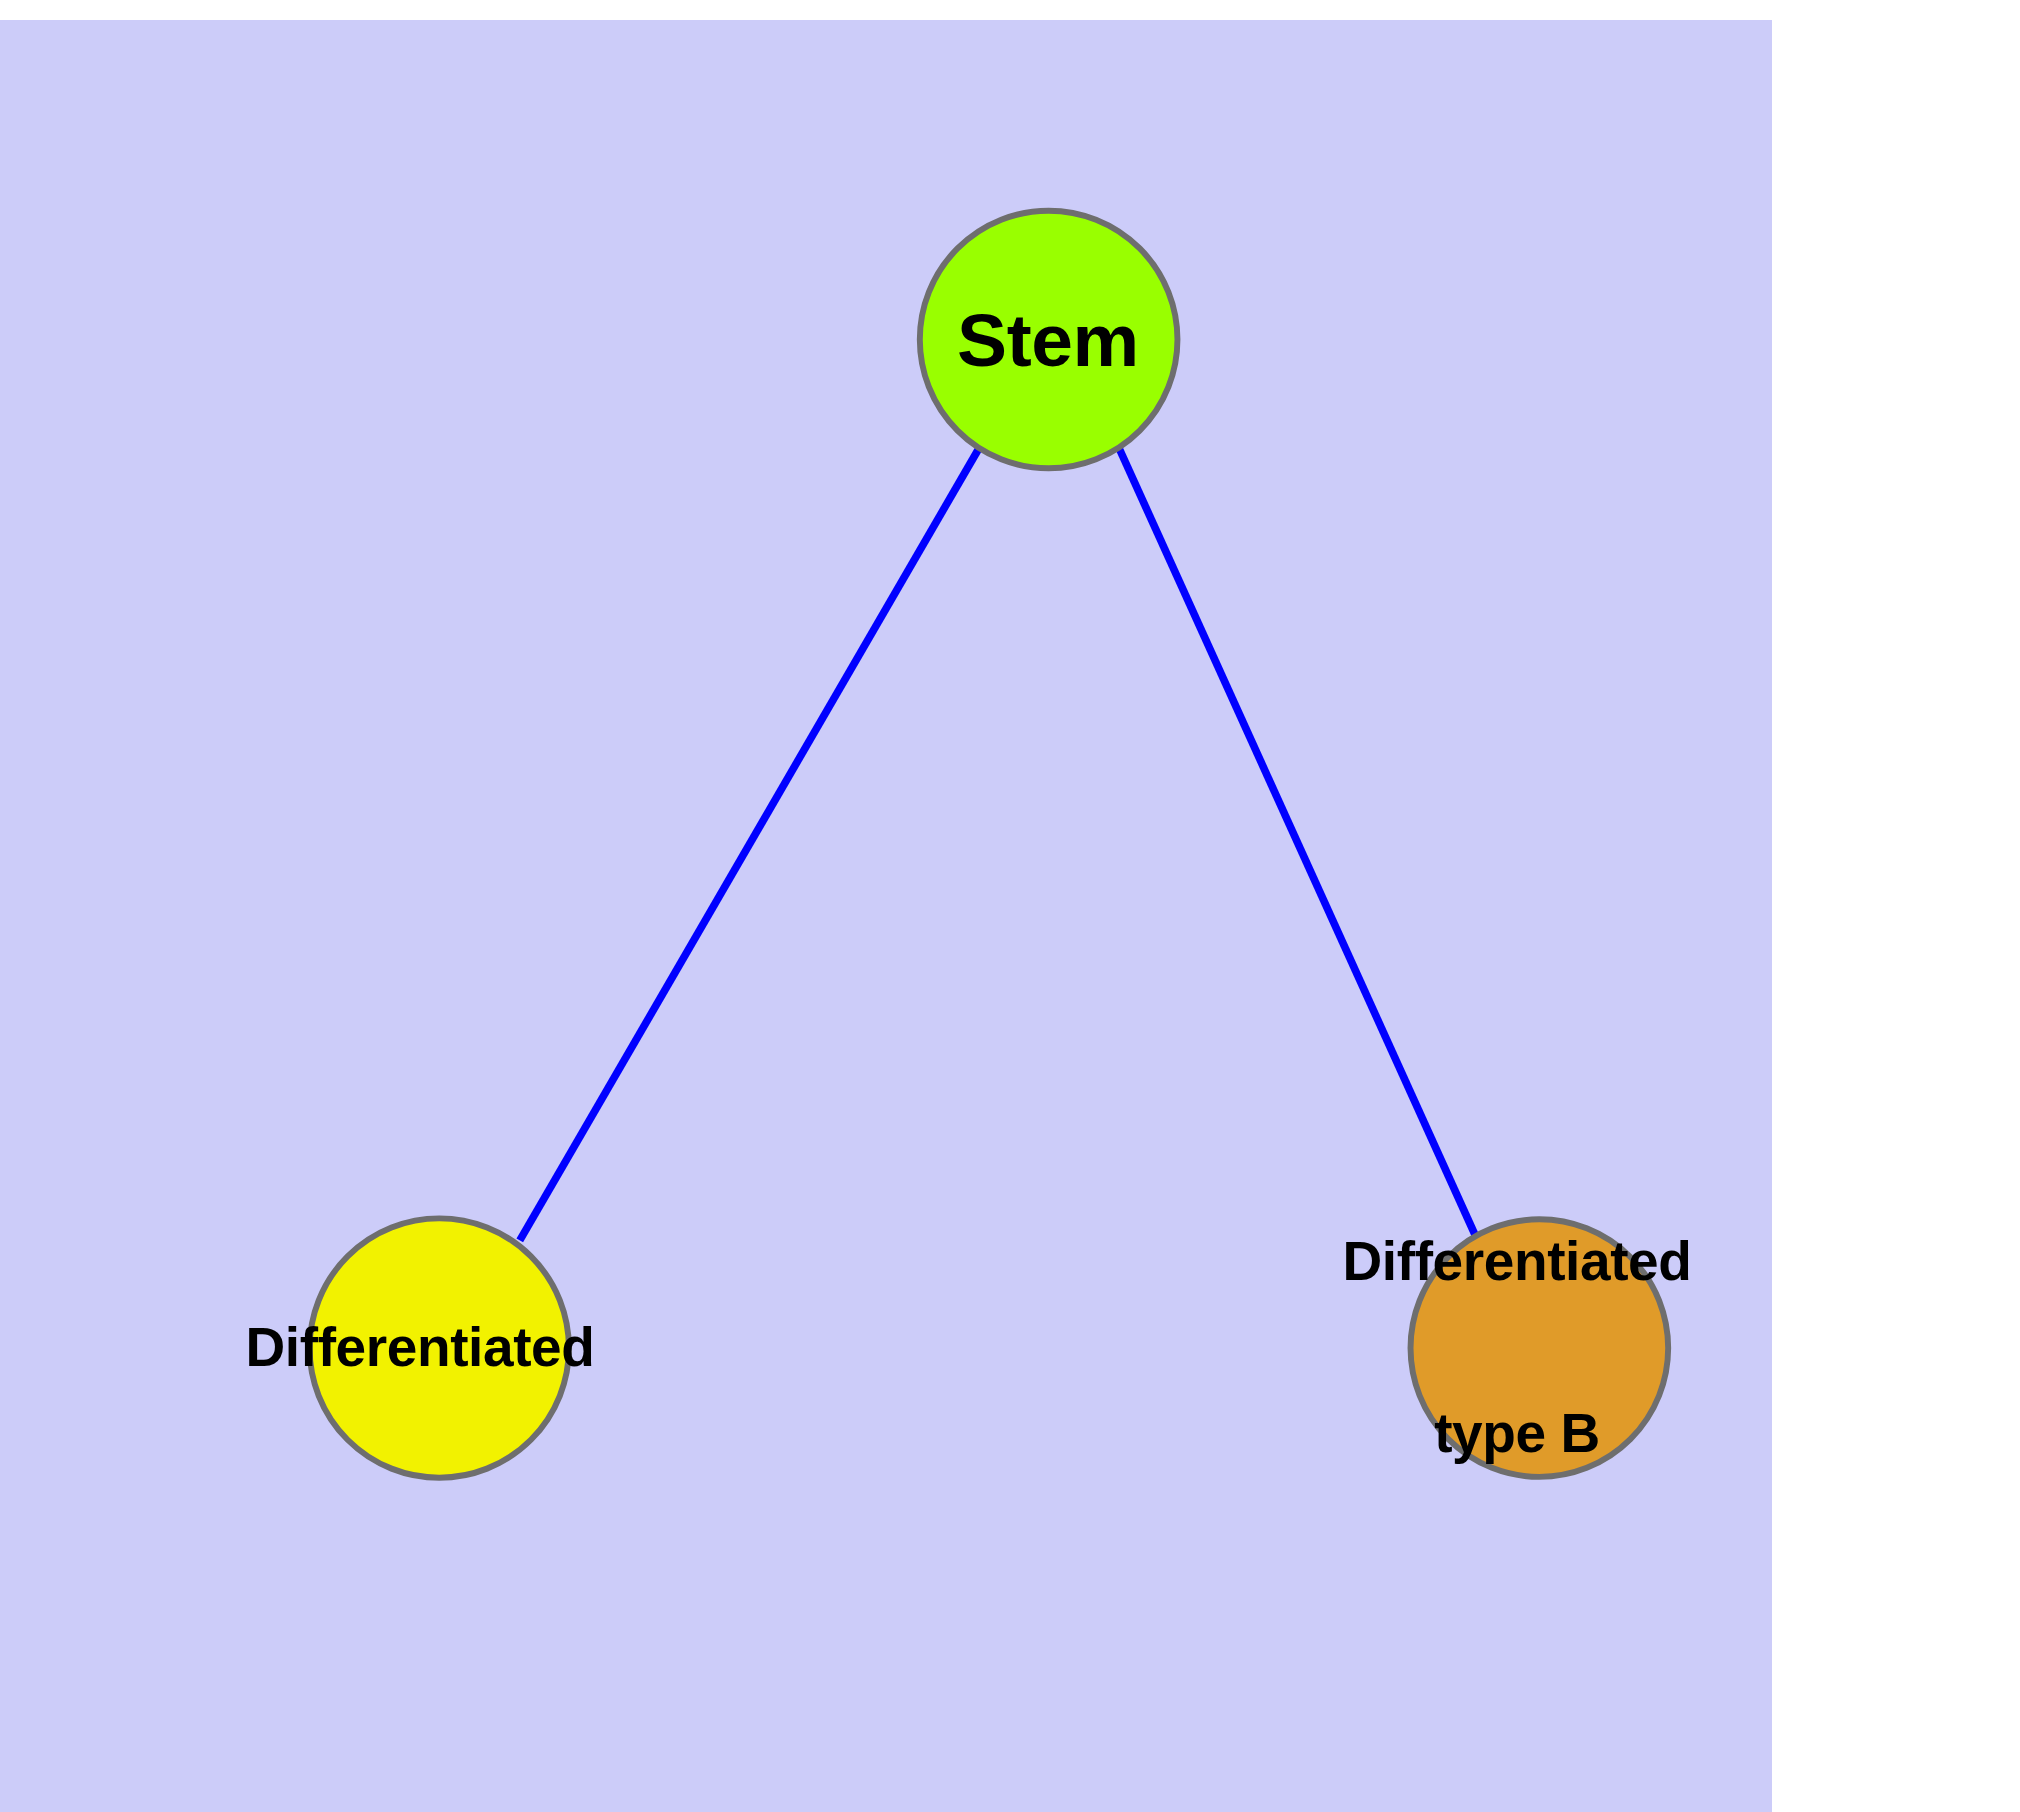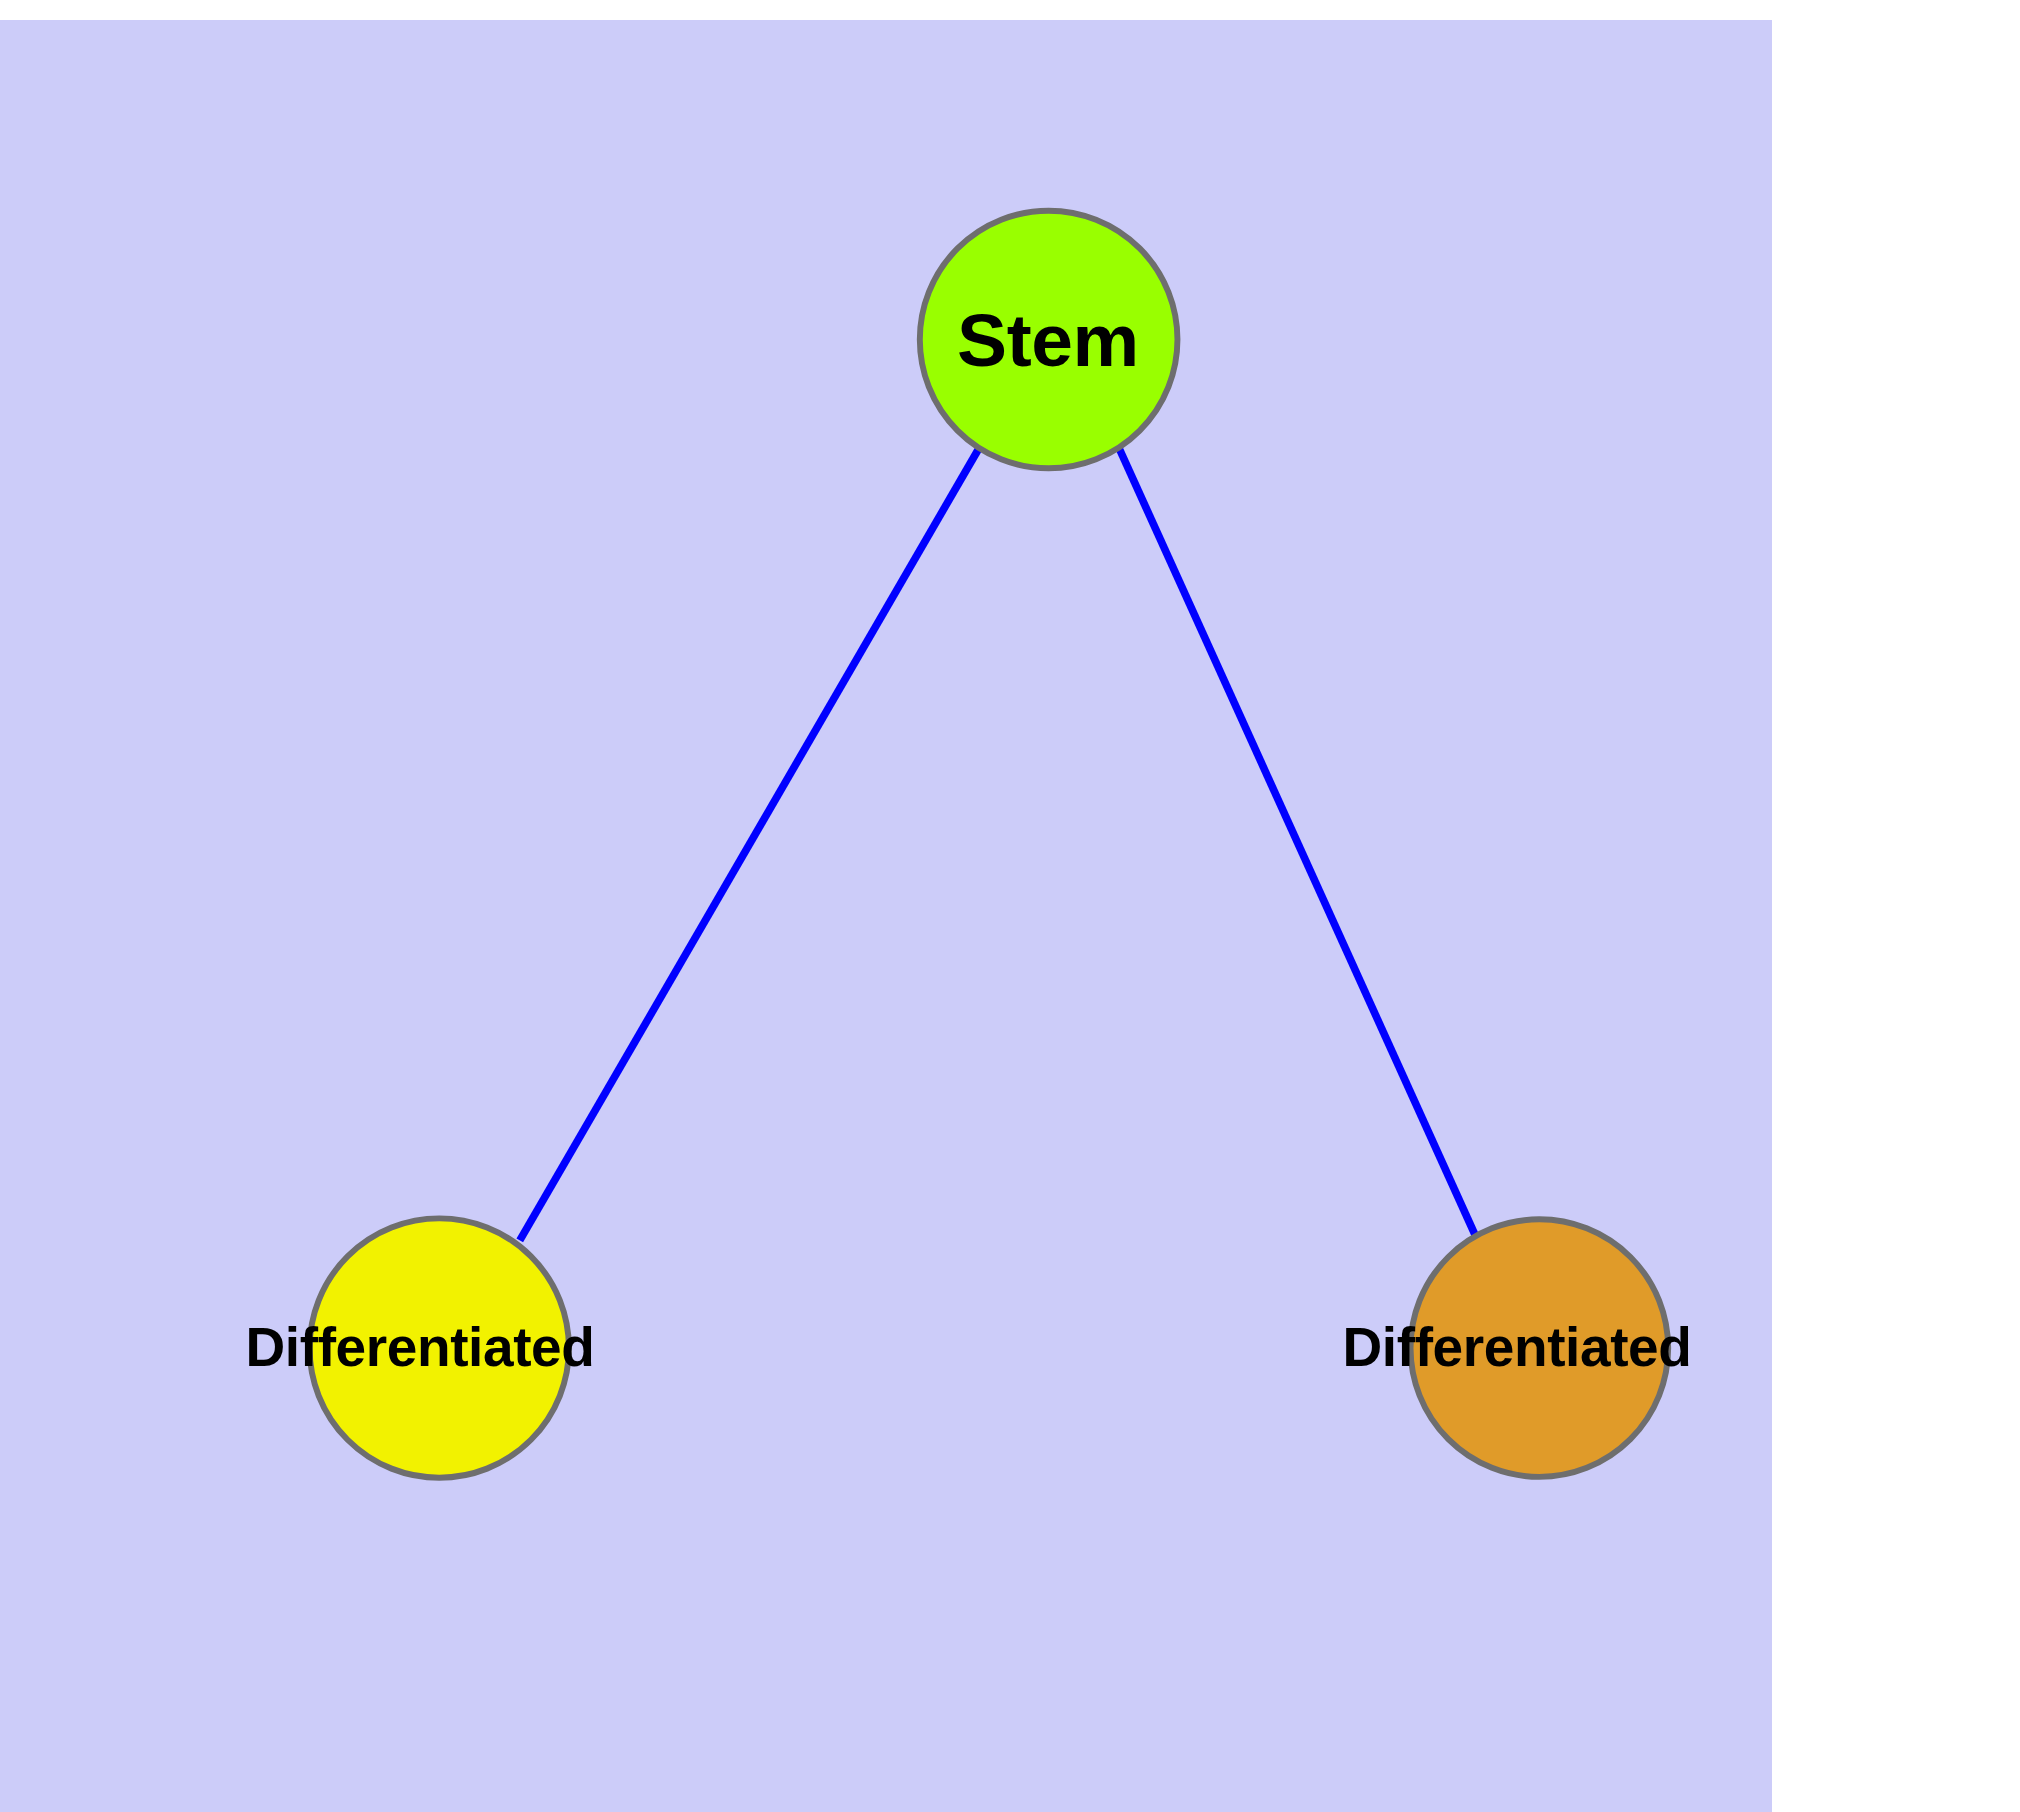--- a/index.html
+++ b/index.html
@@ -70,16 +70,17 @@
   </svg>
 
   <div id="label-stem" class="node-label" style="left:1048px; top:320px;">Stem</div>
 
   <div id="label-diff-a" class="node-label" style="left:420px; top:1328px;">
     <div>Differentiated</div>
   </div>
 
   <div id="label-diff-b" class="node-label" style="left:1517px; top:1328px;">
     <div>Differentiated</div>
+    <div>type B</div>
   </div>
 
 </div>
 
 
 </body></html>

